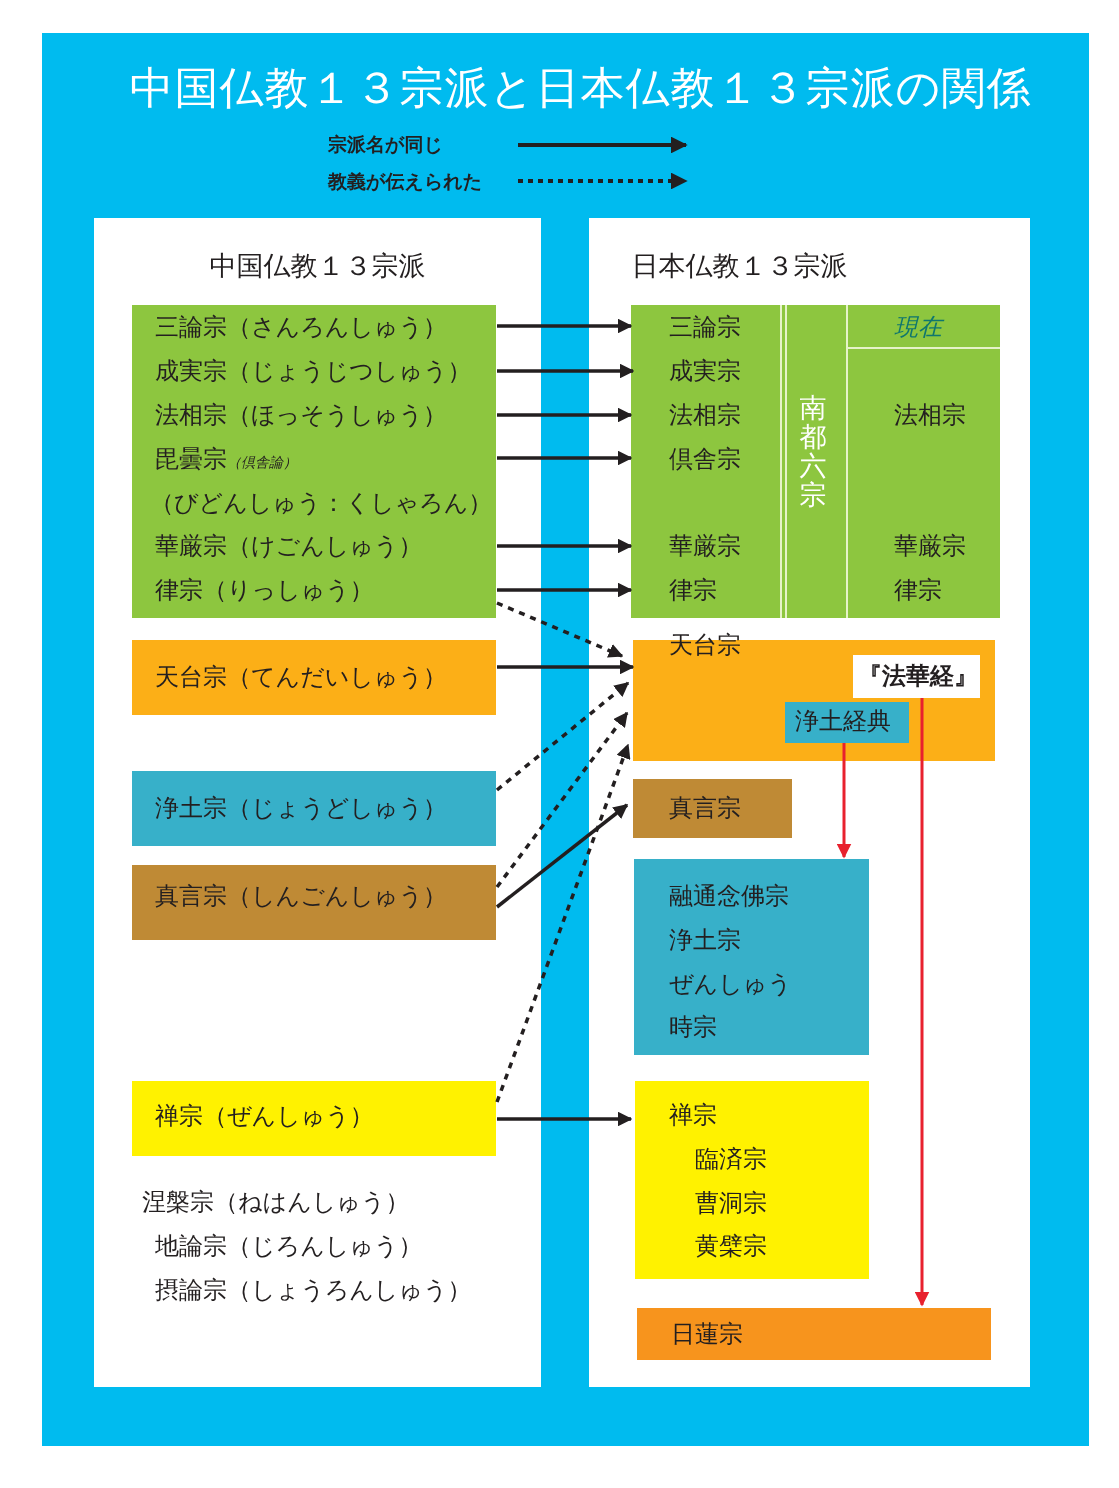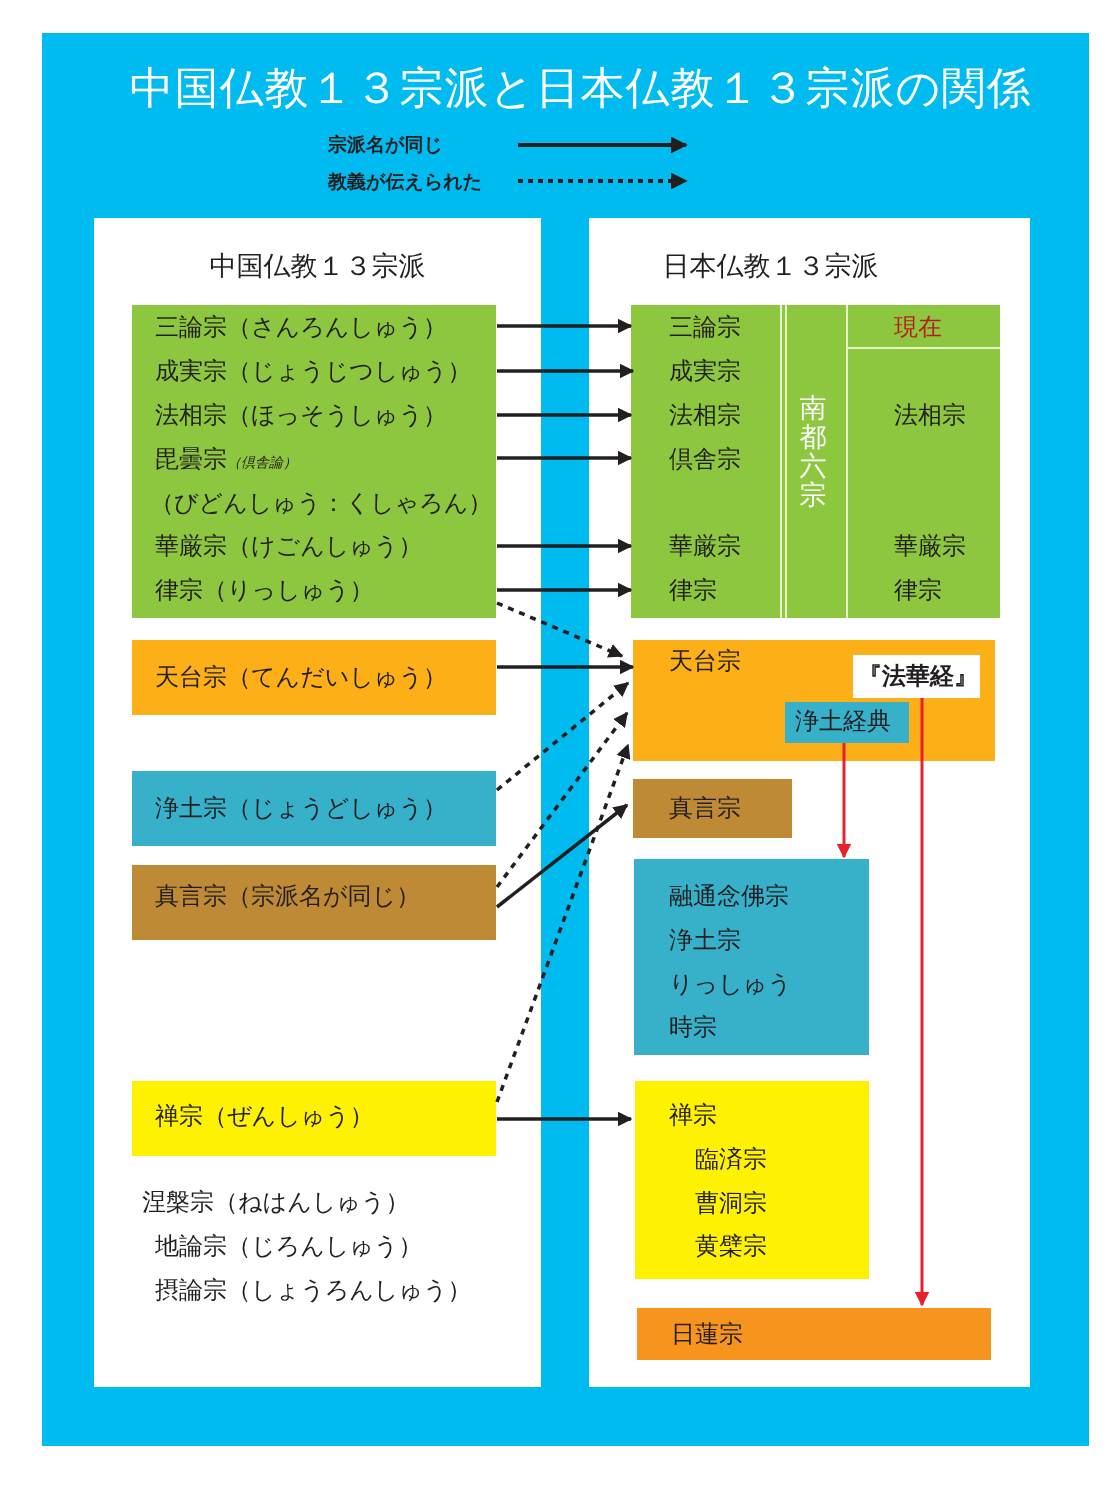--- a/index.html
+++ b/index.html
@@ -7,58 +7,58 @@
          font-family:"DejaVu Sans","Liberation Sans",sans-serif; color:#231f20; }
   .abs { position:absolute; box-sizing:border-box; }
   #frame { left:42px; top:33px; width:1047px; height:1413px; background:#00bbef; }
   #title { left:42px; top:58px; width:1047px; text-align:center; color:#fff;
            font-size:44px; letter-spacing:1px; line-height:60px; padding-left:30px; }
   .legend-label { font-size:19px; font-weight:bold; color:#231f20; line-height:24px; }
   .panel { background:#fff; }
   .panel-title { font-size:27px; text-align:center; line-height:36px; color:#231f20; }
   .row { position:absolute; font-size:24px; line-height:32px; white-space:nowrap; color:#231f20; }
   .small { font-size:14px;font-style:italic; }
-  .white { color:#b91c1c; }
+  .white { color:#0f766e;font-style:italic; }
   .vline { position:absolute; width:1.5px; background:#e6f3c8; }
   .hline { position:absolute; height:1.5px; background:#e6f3c8; }
   .vert { position:absolute; color:#fff; font-size:27px; line-height:29px; width:32px; text-align:center; }
   svg#arrows { position:absolute; left:0; top:0; pointer-events:none; }
 </style>
 </head>
 <body>
 
 <div id="frame" class="abs"></div>
 <div id="title" class="abs">中国仏教１３宗派と日本仏教１３宗派の関係</div>
 
 <div class="abs legend-label" style="left:328px;top:132px;">宗派名が同じ</div>
 <div class="abs legend-label" style="left:328px;top:169px;">教義が伝えられた</div>
 
 <div class="abs panel" style="left:94px;top:218px;width:447px;height:1169px;"></div>
 <div class="abs panel-title" style="left:94px;top:248px;width:447px;">中国仏教１３宗派</div>
 
 <div class="abs panel" style="left:589px;top:218px;width:441px;height:1169px;"></div>
-<div class="abs panel-title" style="left:589px;top:248px;width:363px;">日本仏教１３宗派</div>
+<div class="abs panel-title" style="left:558px;top:248px;width:363px;">日本仏教１３宗派</div>
 
 <div class="abs" style="left:132px;top:305px;width:364px;height:313px;background:#8dc63f;"></div>
 <div class="row" style="left:155px;top:311px;">三論宗（さんろんしゅう）</div>
 <div class="row" style="left:155px;top:355px;">成実宗（じょうじつしゅう）</div>
 <div class="row" style="left:155px;top:399px;">法相宗（ほっそうしゅう）</div>
 <div class="row" style="left:155px;top:443px;"><span>毘曇宗</span><span class="small">（倶舎論）</span></div>
 <div class="row" style="left:150px;top:487px;">（びどんしゅう：くしゃろん）</div>
 <div class="row" style="left:155px;top:530px;">華厳宗（けごんしゅう）</div>
 <div class="row" style="left:155px;top:574px;">律宗（りっしゅう）</div>
 
 <div class="abs" style="left:132px;top:640px;width:364px;height:75px;background:#fcaf17;"></div>
 <div class="row" style="left:155px;top:661px;">天台宗（てんだいしゅう）</div>
 
 <div class="abs" style="left:132px;top:771px;width:364px;height:75px;background:#37b0c9;"></div>
 <div class="row" style="left:155px;top:792px;">浄土宗（じょうどしゅう）</div>
 
 <div class="abs" style="left:132px;top:865px;width:364px;height:75px;background:#bf8a35;"></div>
-<div class="row" style="left:155px;top:880px;">真言宗（宗派名が同じ）</div>
+<div class="row" style="left:155px;top:880px;">真言宗（しんごんしゅう）</div>
 
 <div class="abs" style="left:132px;top:1081px;width:364px;height:75px;background:#fff200;"></div>
 <div class="row" style="left:155px;top:1100px;">禅宗（ぜんしゅう）</div>
 
 <div class="row" style="left:142px;top:1186px;">涅槃宗（ねはんしゅう）</div>
 <div class="row" style="left:155px;top:1230px;">地論宗（じろんしゅう）</div>
 <div class="row" style="left:155px;top:1274px;">摂論宗（しょうろんしゅう）</div>
 
 <div class="abs" style="left:631px;top:305px;width:369px;height:313px;background:#8dc63f;"></div>
 <div class="vline" style="left:780px;top:305px;height:313px;"></div>
@@ -76,33 +76,33 @@
   <div>都</div>
   <div>六</div>
   <div>宗</div>
 </div>
 <div class="row white" style="left:894px;top:311px;">現在</div>
 <div class="row" style="left:894px;top:399px;">法相宗</div>
 <div class="row" style="left:894px;top:530px;">華厳宗</div>
 <div class="row" style="left:894px;top:574px;">律宗</div>
 
 <div class="abs" style="left:633px;top:640px;width:362px;height:121px;background:#fcaf17;"></div>
-<div class="row" style="left:669px;top:645px;">天台宗</div>
+<div class="row" style="left:669px;top:629px;">天台宗</div>
 <div class="abs" style="left:853px;top:655px;width:127px;height:43px;background:#fff;"></div>
 <div class="row" style="left:858px;top:660px;font-weight:bold;">『法華経』</div>
 <div class="abs" style="left:785px;top:702px;width:124px;height:41px;background:#37b0c9;"></div>
 <div class="row" style="left:795px;top:705px;">浄土経典</div>
 
 <div class="abs" style="left:633px;top:779px;width:159px;height:59px;background:#bf8a35;"></div>
 <div class="row" style="left:669px;top:792px;">真言宗</div>
 
 <div class="abs" style="left:634px;top:859px;width:235px;height:196px;background:#37b0c9;"></div>
 <div class="row" style="left:669px;top:880px;">融通念佛宗</div>
 <div class="row" style="left:669px;top:924px;">浄土宗</div>
-<div class="row" style="left:669px;top:968px;">りっしゅう</div>
+<div class="row" style="left:669px;top:968px;">ぜんしゅう</div>
 <div class="row" style="left:669px;top:1011px;">時宗</div>
 
 <div class="abs" style="left:635px;top:1081px;width:234px;height:198px;background:#fff200;"></div>
 <div class="row" style="left:669px;top:1099px;font-family:Liberation Serif, serif;">禅宗</div>
 <div class="row" style="left:695px;top:1143px;">臨済宗</div>
 <div class="row" style="left:695px;top:1187px;">曹洞宗</div>
 <div class="row" style="left:695px;top:1230px;">黄檗宗</div>
 
 <div class="abs" style="left:637px;top:1308px;width:354px;height:52px;background:#f7941d;"></div>
 <div class="row" style="left:671px;top:1318px;text-align:center;">日蓮宗</div>

